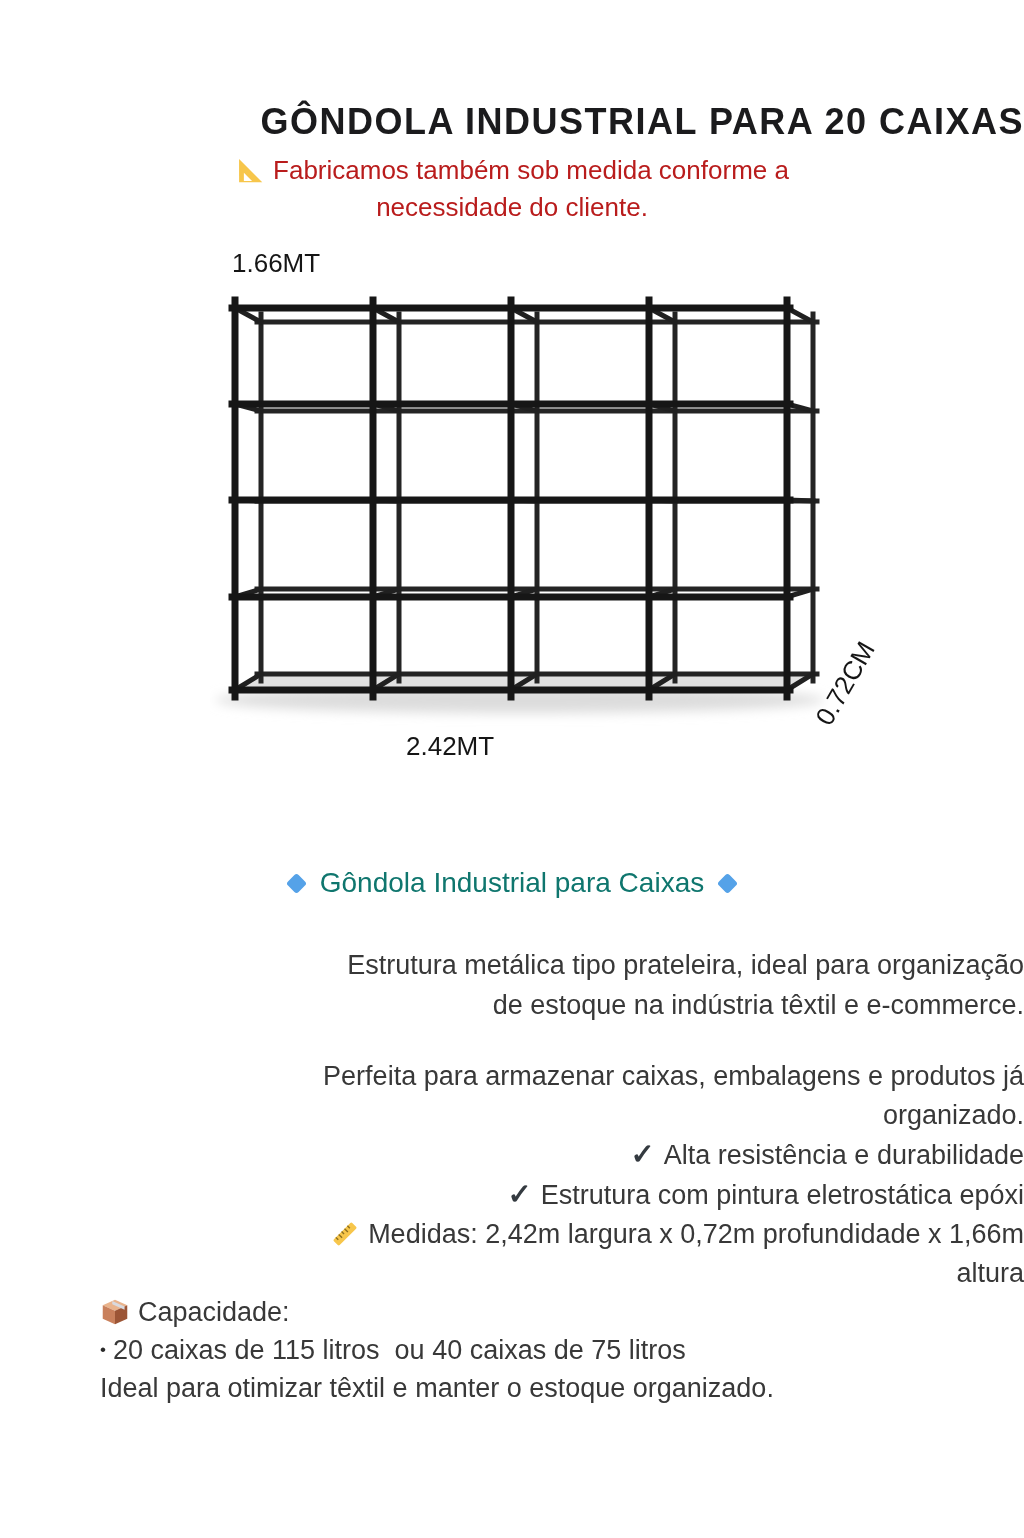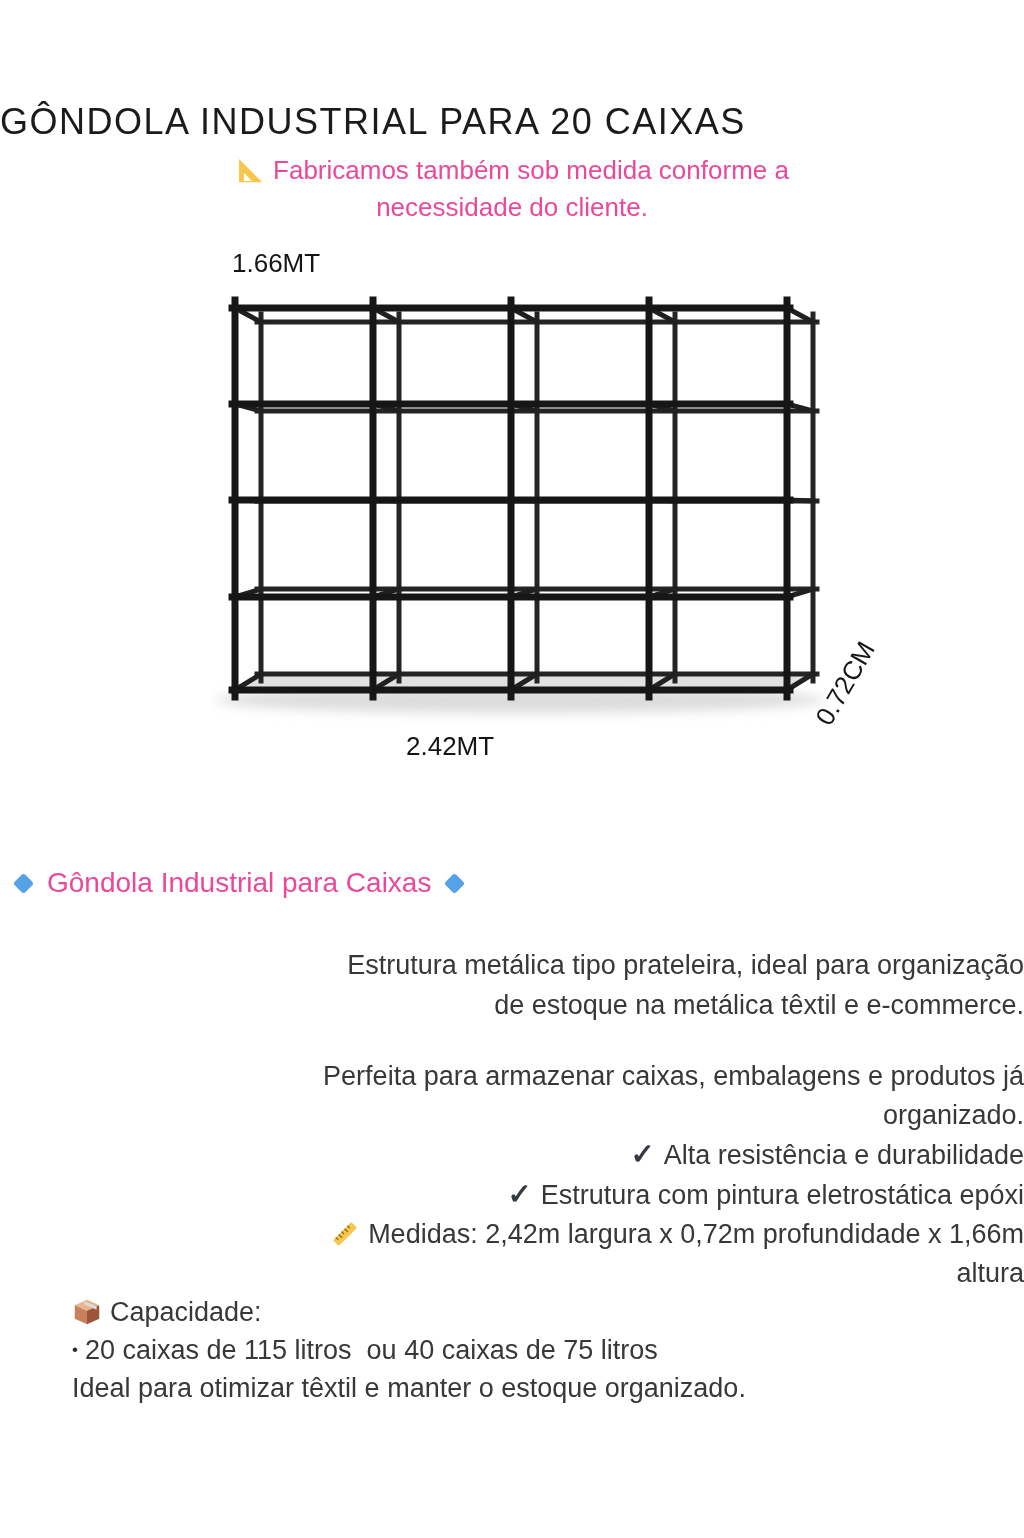--- a/index.html
+++ b/index.html
@@ -6,66 +6,66 @@
   html,body { background:#ffffff; }
   body {
     width:1024px; height:1538px;
     font-family:"Liberation Sans", sans-serif;
     color:#383838;
     overflow:hidden;
     position:relative;
   }
   .title {
     margin-top:98px;
-    text-align:left;
+    text-align:right;
     font-size:36px;
-    font-weight:400;
+    font-weight:700;
     letter-spacing:1.5px;
     line-height:48px;
     color:#1b1b1d;
   }
   .subtitle {
     margin-top:6px;
     text-align:center;
     font-size:26px;
     line-height:37px;
-    color:#ec4899;
+    color:#b91c1c;
   }
   .sub-line { white-space:nowrap; }
   .icn { display:inline-block; vertical-align:-6px; margin-right:8px; }
   .icn svg { display:block; }
 
   .figure { position:relative; margin-top:4px; height:545px; }
   .dim { position:absolute; font-size:26px; color:#151515; }
   .dim-h { left:232px; top:18px; }
   .dim-w { left:406px; top:501px; }
   .dim-d { left:800px; top:438px; transform:rotate(-60deg); transform-origin:center; }
   .rack { position:absolute; left:210px; top:56px; }
 
   .sec-title {
     margin-top:88px;
-    text-align:left;
+    text-align:center;
     font-size:28px;
     line-height:40px;
-    color:#ec4899;
+    color:#0f766e;
   }
   .diamond {
     display:inline-block;
     width:15px; height:15px;
     background:#55a2e8;
     border-radius:3px;
     transform:rotate(45deg);
     margin:0 16px;
     vertical-align:1px;
   }
   .para { font-size:27px; color:#383838; }
   .center { text-align:right; }
   .p1 { margin-top:42px; line-height:40px; }
   .block2 { margin-top:32px; line-height:39px; }
-  .leftblock { padding-left:72px; line-height:38px; text-align:left; }
+  .leftblock { padding-left:100px; line-height:38px; text-align:left; }
   .line { display:block; }
   .check {
     display:inline-block;
     font-size:29px;
     font-weight:700;
     color:#343a40;
     margin-right:9px;
   }
   .bullet { font-size:17px; vertical-align:4px; margin-right:7px; color:#2a2a2a; }
   .pre { white-space:pre-wrap; }
@@ -172,21 +172,21 @@
     <div class="dim dim-w">2.42MT</div>
     <div class="dim dim-d">0.72CM</div>
   </div>
 
   <div class="sec-title">
     <span class="diamond"></span><span>Gôndola Industrial para Caixas</span><span class="diamond"></span>
   </div>
 
   <div class="para center p1">
     <span class="line">Estrutura metálica tipo prateleira, ideal para organização</span>
-    <span class="line">de estoque na metálica têxtil e e-commerce.</span>
+    <span class="line">de estoque na indústria têxtil e e-commerce.</span>
   </div>
 
   <div class="para center block2">
     <span class="line">Perfeita para armazenar caixas, embalagens e produtos já</span>
     <span class="line">organizado.</span>
     <span class="line"><span class="check">✓</span><span>Alta resistência e durabilidade</span></span>
     <span class="line"><span class="check">✓</span><span>Estrutura com pintura eletrostática epóxi</span></span>
     <span class="line">
       <span class="icn">
         <svg width="30" height="30" viewBox="0 0 44 44">

